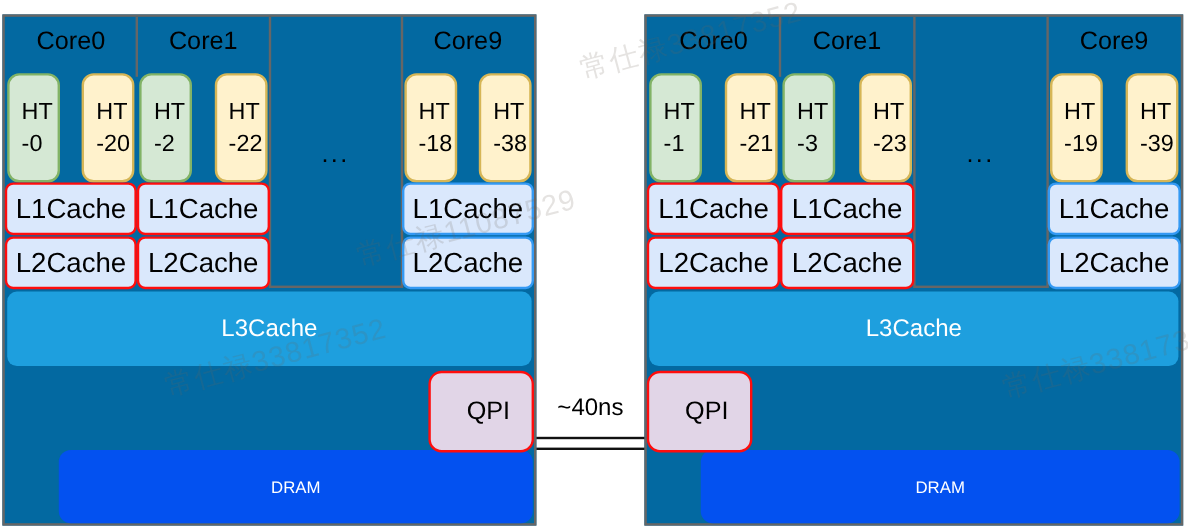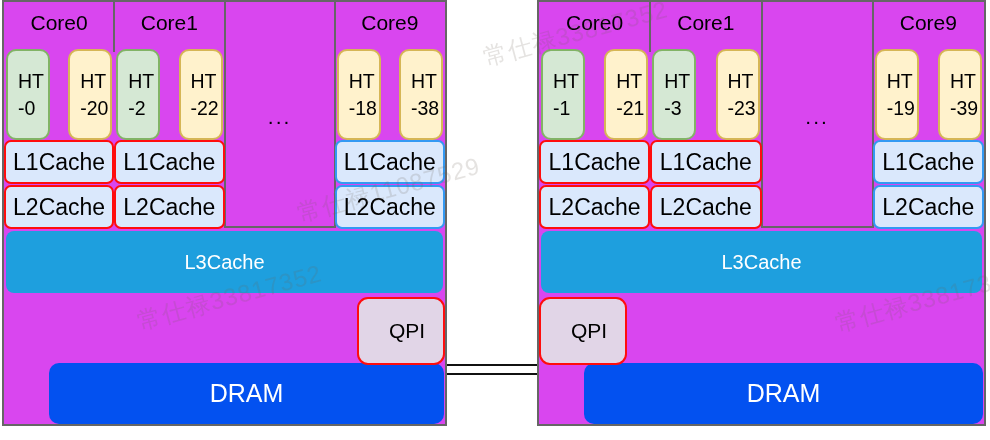--- a/index.html
+++ b/index.html
@@ -1,20 +1,20 @@
 <!DOCTYPE html>
 <html><head>
 <meta charset="utf-8">
 <style>
   html,body{margin:0;padding:0;background:#ffffff;}
   body{width:990px;height:440px;overflow:hidden;font-family:"Liberation Sans","DejaVu Sans",sans-serif;color:#000;}
   .stage{position:relative;width:990px;height:440px;background:#ffffff;}
 
   
-  .socket{position:absolute;top:0;height:426px;background:#d946ef;border:2px solid #666;box-sizing:border-box;}
+  .socket{position:absolute;top:12px;height:426px;background:#0369a1;border:2px solid #666;box-sizing:border-box;}
   .sL{left:2px;width:445px;}
   .sR{left:537px;width:449px;}
 
   .cells{position:absolute;left:0;top:0;right:0;height:226px;display:grid;grid-template-columns:repeat(4,1fr);}
   .cell{position:relative;}
   .core-name{margin-top:9px;text-align:center;font-size:21px;}
 
   .ht{position:absolute;top:47px;height:91px;width:44px;box-sizing:border-box;border:2px solid;border-radius:10px;
       display:flex;align-items:center;padding-left:10px;font-size:19.5px;line-height:1.35;white-space:pre-line;z-index:2;}
   .g{background:#D5E8D4;border-color:#82B366;}
@@ -33,21 +33,21 @@
   .v2{left:calc(50% - 1px);height:226px;}
   .v3{left:calc(75% - 1px);height:226px;}
   .hline{position:absolute;top:224px;left:50%;width:25%;height:2px;background:#666;z-index:1;}
 
   .l3{position:absolute;left:2px;right:2px;top:229px;height:62px;background:#1E9FDE;border-radius:8px;
       display:flex;align-items:center;justify-content:center;color:#fff;font-size:20px;z-index:2;}
   .qpi{position:absolute;top:295px;height:68px;width:88px;box-sizing:border-box;background:#E1D5E7;border:2.5px solid #FF0D0D;
        border-radius:11px;display:flex;align-items:center;justify-content:center;font-size:21px;z-index:4;padding-left:12px;}
   .sL .qpi{right:0;} .sR .qpi{left:0;}
   .dram{position:absolute;left:1px;right:1px;top:361px;height:61px;background:#0351F0;border-radius:10px;
-        display:flex;align-items:center;justify-content:center;color:#fff;font-size:25px;z-index:3;margin-left:44px;}
+        display:flex;align-items:center;justify-content:center;color:#fff;font-size:14px;z-index:3;margin-left:44px;}
 
   
   .link-lines{position:absolute;left:447px;top:364px;width:90px;height:11px;box-sizing:border-box;
               border-top:2px solid #111;border-bottom:2px solid #111;z-index:2;}
   .latency{position:absolute;left:447px;top:329px;width:90px;text-align:center;font-size:20px;z-index:2;}
 
   
   .wm{position:absolute;color:rgba(110,98,86,0.18);font-size:24px;letter-spacing:1px;white-space:nowrap;
       transform:rotate(-15deg);transform-origin:left center;z-index:6;pointer-events:none;}
   .wm1{left:484px;top:42px;}
@@ -101,20 +101,21 @@
     <div class="vline v1"></div>
     <div class="vline v2"></div>
     <div class="vline v3"></div>
     <div class="hline"></div>
 
     <div class="l3">L3Cache</div>
     <div class="qpi">QPI</div>
     <div class="dram">DRAM</div>
   </div>
 
+  <div class="latency">~40ns</div>
   <div class="link-lines"></div>
 
   <div class="socket sR">
     <div class="cells">
 
       <div class="cell">
         <div class="core-name">Core0</div>
         <div class="ht g hl">HT
 -1</div>
         <div class="ht y hr">HT

